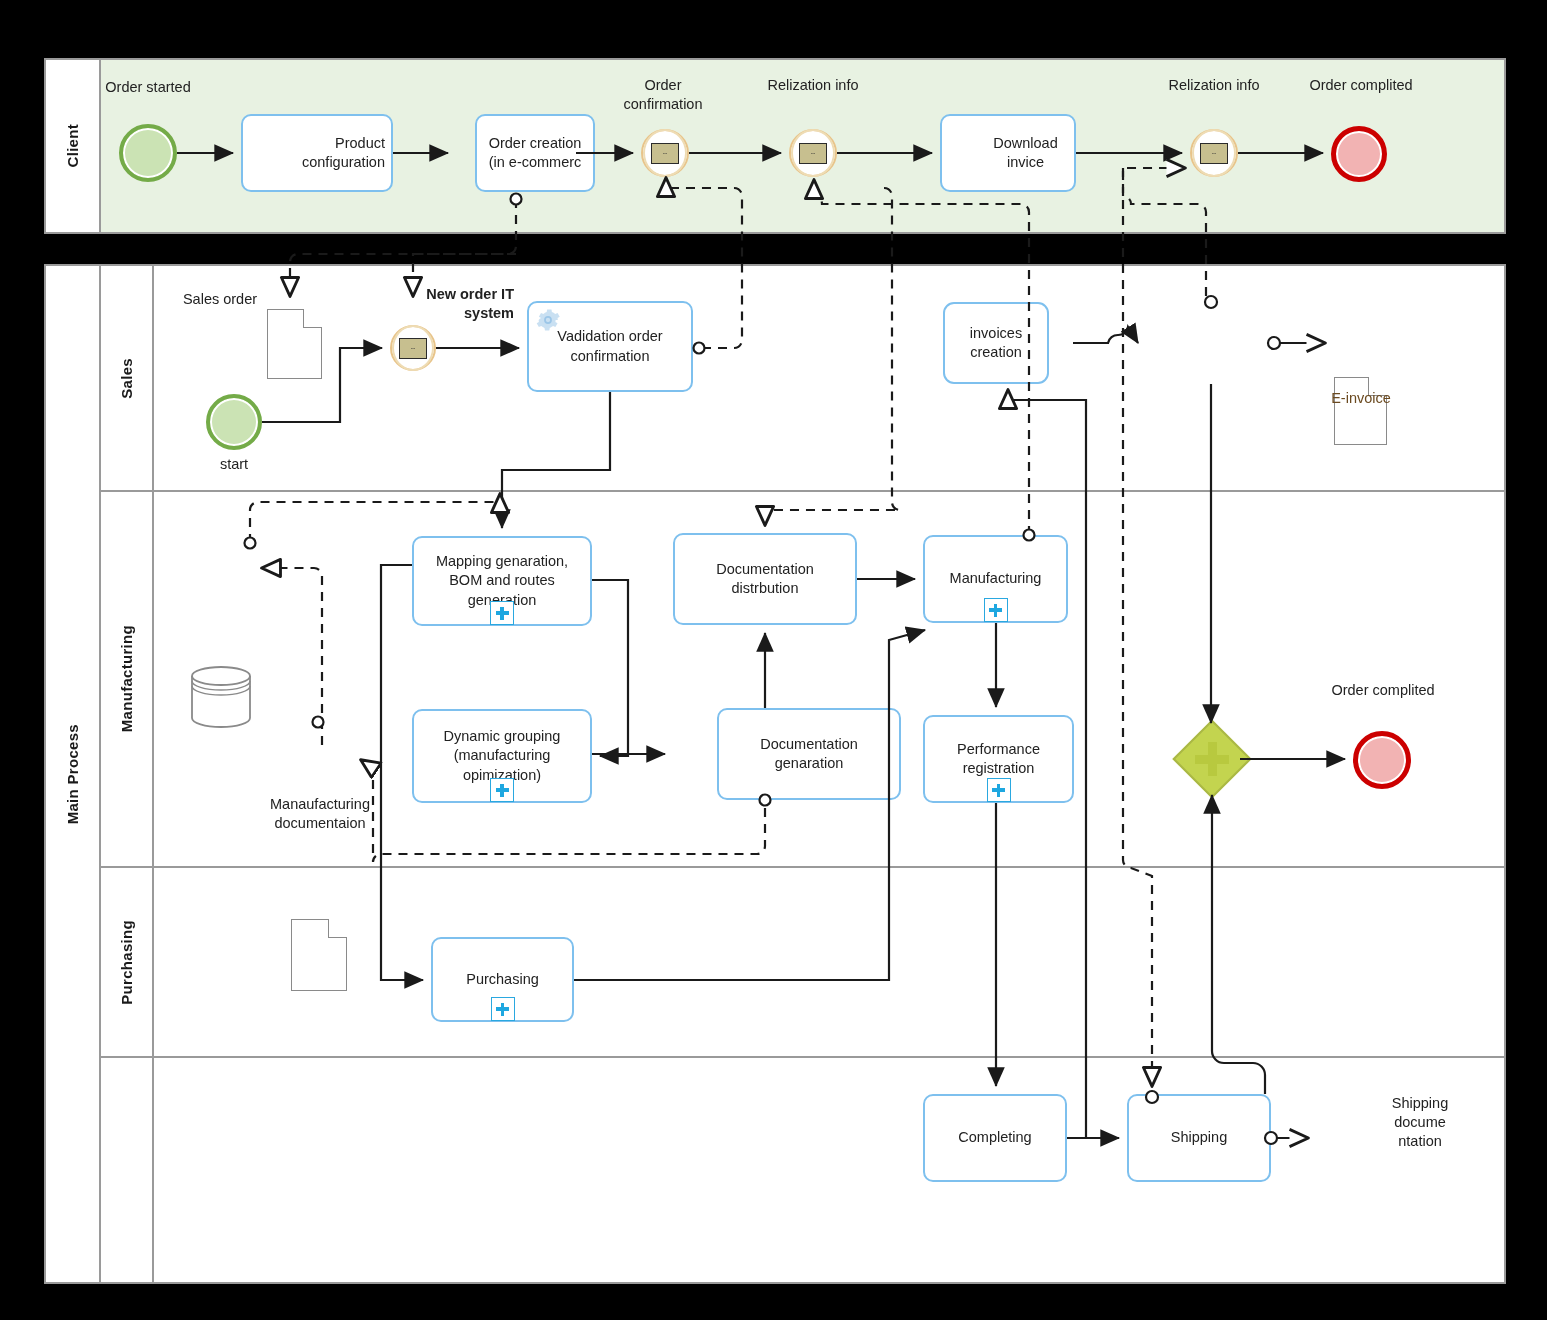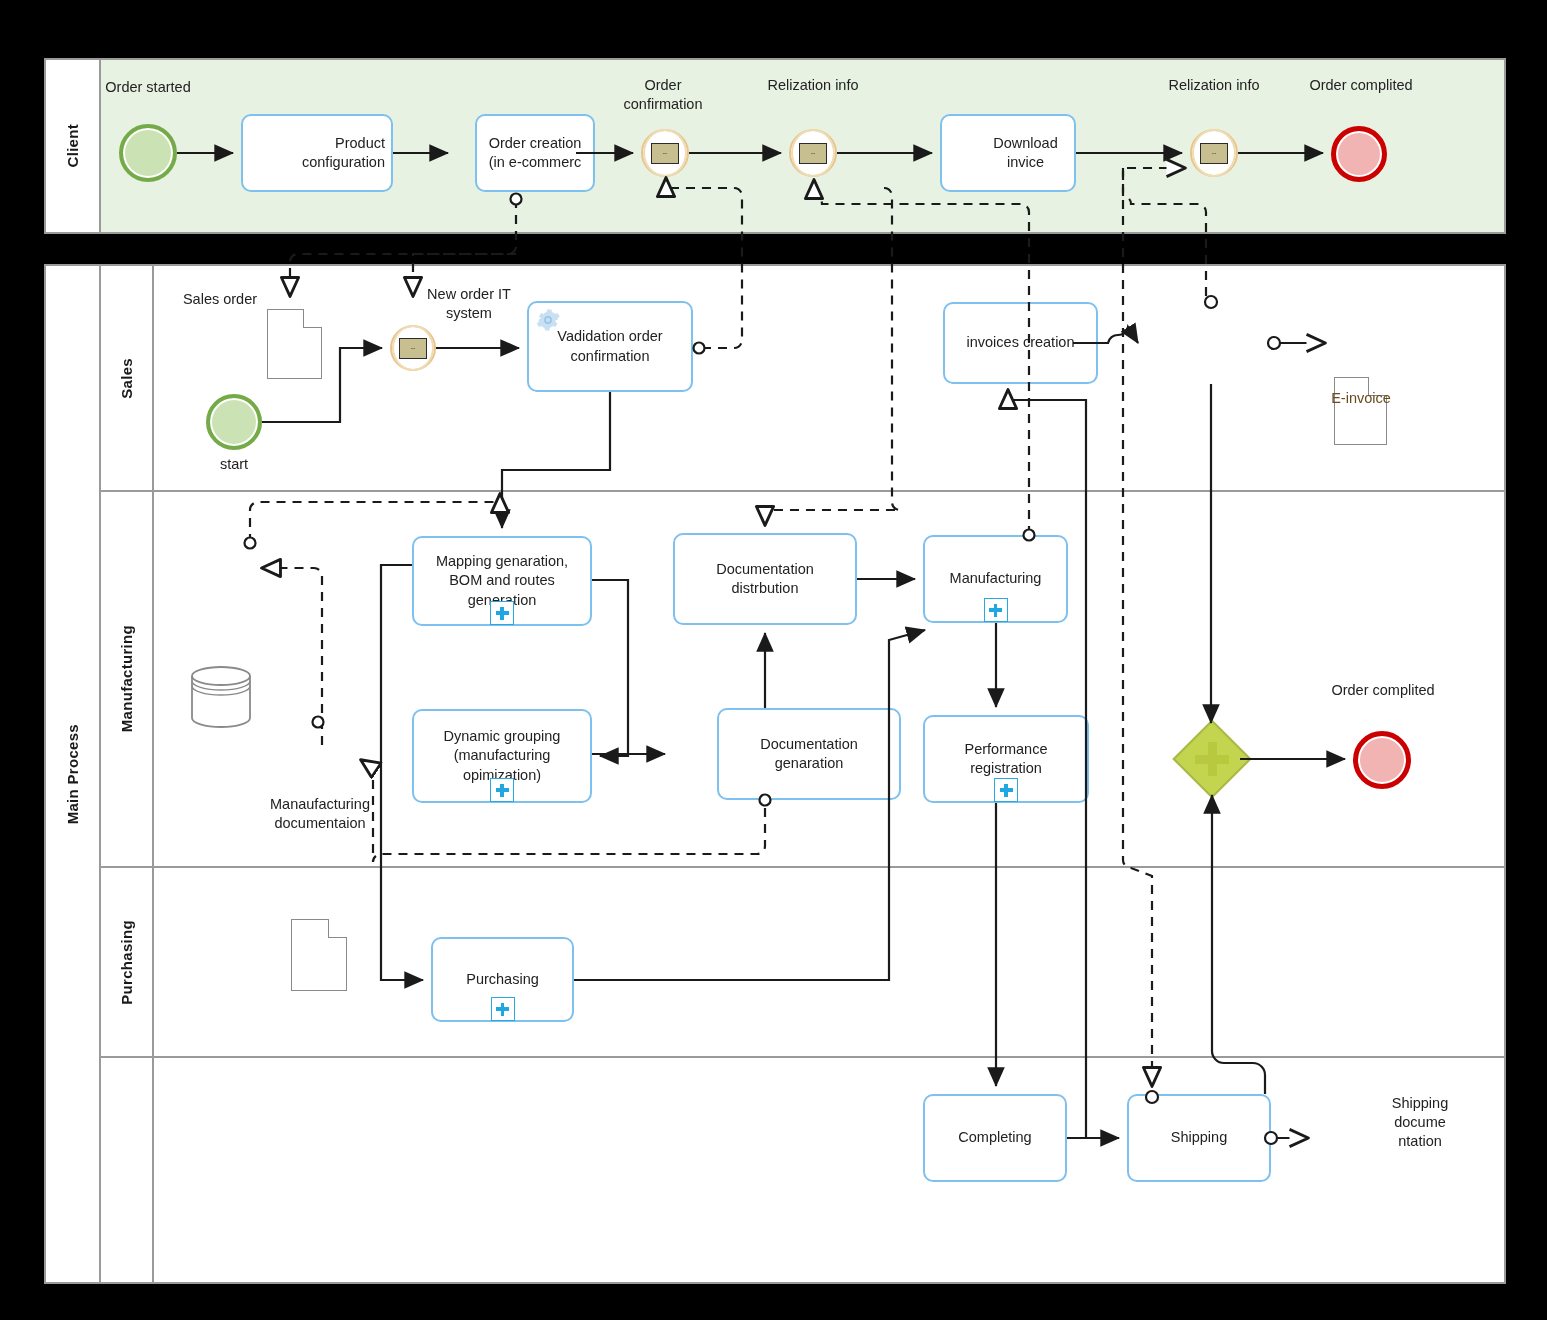--- a/index.html
+++ b/index.html
@@ -146,36 +146,36 @@
 
   <div class="lab" style="left:180px;top:290px;width:80px;">Sales order</div>
   <div class="abs doc" style="left:267px;top:309px;width:55px;height:70px;">
     <div class="foldtri" style="border-top-color:#fff;"></div>
     <div class="fold"></div>
   </div>
 
   <div class="abs ev ev-start" style="left:206px;top:394px;width:56px;height:56px;"></div>
   <div class="lab" style="left:194px;top:455px;width:80px;">start</div>
 
-  <div class="lab" style="left:424px;top:285px;width:90px;text-align:center;">New order IT system</div>
+  <div class="lab" style="left:424px;top:285px;width:90px;text-align:right;font-weight:bold;">New order IT system</div>
   <div class="abs ev ev-msg" style="left:390px;top:325px;width:46px;height:46px;">
     <div class="ev-msg-inner">
         <div class="envelope"></div>
       </div>
   </div>
 
   <div class="abs task" style="left:527px;top:301px;width:166px;height:91px;">
     <svg class="gear" viewBox="0 0 24 24">
       <path fill="#9cc6e8" d="M12 8.4a3.6 3.6 0 100 7.2 3.6 3.6 0 000-7.2zm0 5.6a2 2 0 110-4 2 2 0 010 4z"></path>
       <path fill="#9cc6e8" d="M21 12c0-.6-.06-1.2-.17-1.76l2-1.3-2-3.46-2.2.95a8.6 8.6 0 00-3-1.74L15.2 2.2h-4l-.43 2.49a8.6 8.6 0 00-3 1.74l-2.2-.95-2 3.46 2 1.3A9 9 0 003.4 12c0 .6.06 1.2.17 1.76l-2 1.3 2 3.46 2.2-.95a8.6 8.6 0 003 1.74l.43 2.49h4l.43-2.49a8.6 8.6 0 003-1.74l2.2.95 2-3.46-2-1.3c.11-.56.17-1.16.17-1.76z" opacity=".55"></path>
     </svg>
     <span class="lbl">Vadidation order confirmation</span>
   </div>
 
-  <div class="abs task" style="left:943px;top:302px;width:155px;height:82px;">
+  <div class="abs task" style="left:943px;top:302px;width:106px;height:82px;border-radius:11px;">
     <span class="lbl">invoices creation</span>
   </div>
 
 
   <div class="abs doc" style="left:1334px;top:307px;width:53px;height:68px;">
     <div class="foldtri" style="border-top-color:#fff;"></div>
     <div class="fold"></div>
   </div>
   <div class="lab lab-brown" style="left:1315px;top:389px;width:92px;">E-invoice</div>
 
@@ -210,21 +210,21 @@
 
   <div class="abs task" style="left:673px;top:708px;width:184px;height:92px;margin-left:44px;">
     <span class="lbl">Documentation genaration</span>
   </div>
 
   <div class="abs task" style="left:923px;top:535px;width:145px;height:88px;">
     <span class="lbl">Manufacturing</span>
     <div class="plusmark"></div>
   </div>
 
-  <div class="abs task" style="left:923px;top:715px;width:166px;height:88px;">
+  <div class="abs task" style="left:923px;top:715px;width:151px;height:88px;">
     <span class="lbl">Performance registration</span>
     <div class="plusmark"></div>
   </div>
 
   <div class="abs gw" style="left:1184px;top:731px;width:56px;height:56px;">
     <div class="gw-in"></div>
   </div>
 
   <div class="lab" style="left:1328px;top:681px;width:110px;">Order complited</div>
   <div class="abs ev ev-end" style="left:1353px;top:731px;width:58px;height:58px;"></div>

